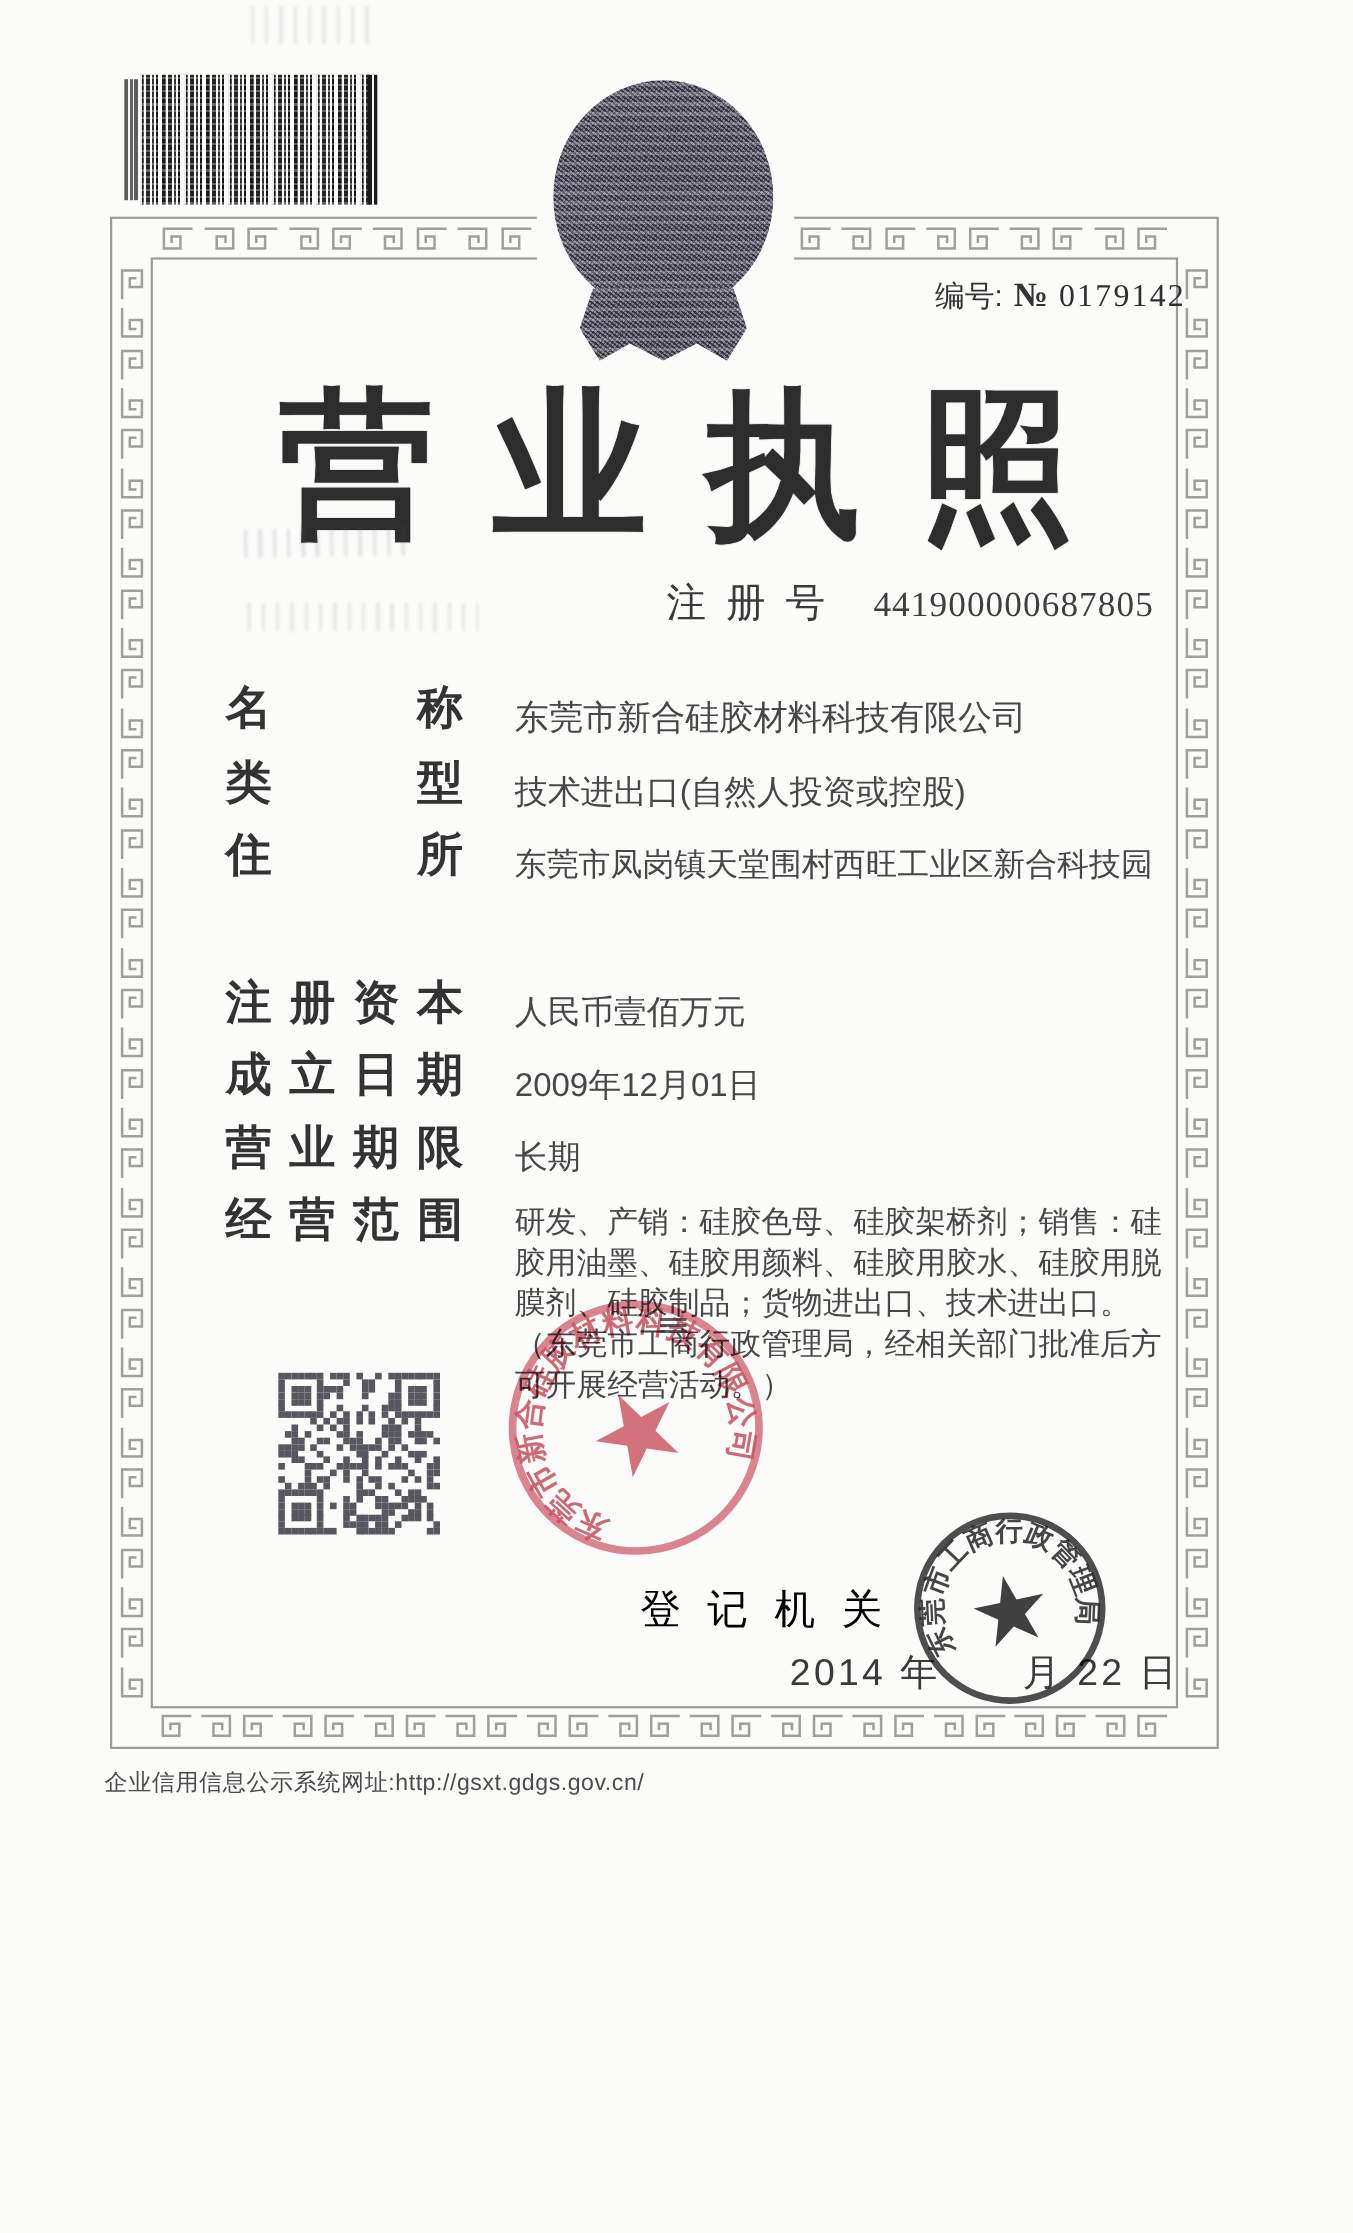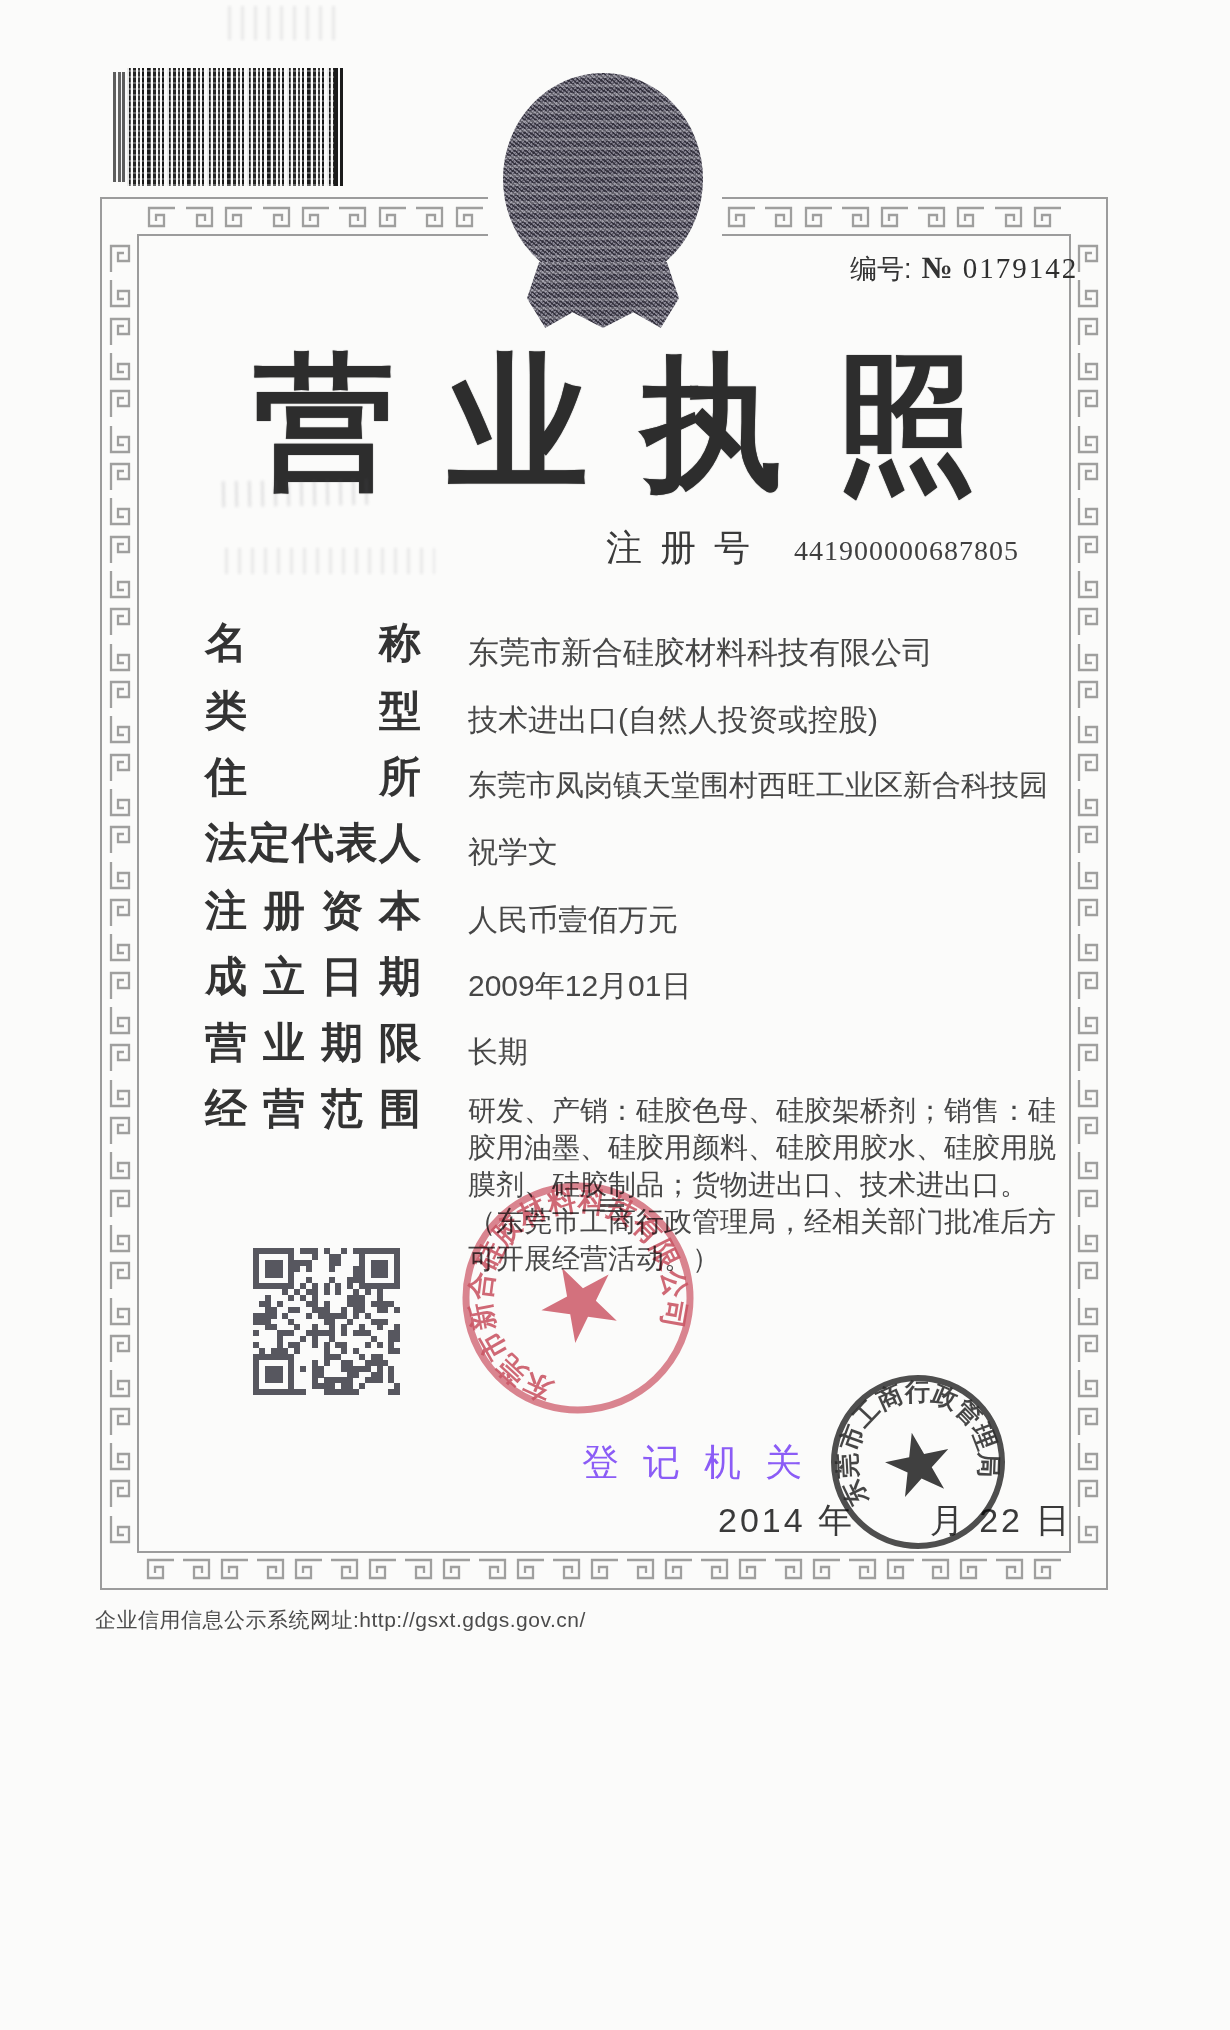--- a/index.html
+++ b/index.html
@@ -54,34 +54,34 @@
   .serial-label{font-size:27px;}
   .serial-symbol{font-size:31px; font-weight:bold; font-family:"Liberation Serif", serif;}
   .serial-number{font-size:29px; font-family:"Liberation Serif", serif; letter-spacing:2px; color:#2f2f2f;}
 
   
   .doc-title{position:absolute; left:0; top:330px; width:100%; text-align:center;
     font-size:140px; font-weight:bold; letter-spacing:54px; text-indent:54px;
     color:#2d2d2d; transform:scaleY(1.04); text-shadow:0 0 1px #4a4a4a;}
   .regno{position:absolute; left:606px; top:524px; display:flex; align-items:baseline; gap:26px;}
   .regno-label{font-size:36px; letter-spacing:18px; color:#3a3a3a; font-weight:500;}
-  .regno-number{font-size:28px; font-family:"Liberation Serif", serif; color:#3f3f3f; letter-spacing:1px;}
+  .regno-number{font-size:32px; font-family:"Liberation Serif", serif; color:#3f3f3f; letter-spacing:1px;}
 
   
   .field-row{position:absolute; left:0; width:100%; height:56px;}
   .field-label{position:absolute; left:205px; width:216px; font-size:42px; font-weight:600;
     color:#333; line-height:1; text-align:justify; text-align-last:justify;}
   .field-value{position:absolute; left:468px; top:10px; font-size:30px; color:#474747; white-space:nowrap;}
   #row-address .field-value{font-size:29px;}
   #row-name .field-value{font-size:31px;}
   #row-scope .field-value{white-space:normal; width:588px; line-height:37px; font-size:28px; top:4px;}
 
   
   .registrar-label{position:absolute; left:582px; top:1438px; font-size:37px; letter-spacing:24px;
-    color:#8b5cf6; font-weight:500;}
+    color:#000000; font-weight:500;}
   .reg-date{position:absolute; left:718px; top:1498px; font-size:34px; color:#3a3a3a;
     white-space:pre; letter-spacing:3px;}
 
   
   .qr{position:absolute; left:253px; top:1248px; width:147px; height:147px;}
   .qr-grid{position:relative; width:100%; height:100%; filter:blur(.2px); opacity:.88;}
   .qr-grid i{position:absolute; width:6px; height:6px; background:#41414a;}
 
   
   .stamp{position:absolute; mix-blend-mode:multiply;}
@@ -716,24 +716,20 @@
     <span class="field-label">名称</span>
     <span class="field-value">东莞市新合硅胶材料科技有限公司</span>
   </div>
   <div class="field-row" id="row-type" style="top:690px">
     <span class="field-label">类型</span>
     <span class="field-value">技术进出口(自然人投资或控股)</span>
   </div>
   <div class="field-row" id="row-address" style="top:756px">
     <span class="field-label">住所</span>
     <span class="field-value">东莞市凤岗镇天堂围村西旺工业区新合科技园</span>
-  </div>
-  <div class="field-row" id="row-legal-rep" style="top:822px">
-    <span class="field-label">法定代表人</span>
-    <span class="field-value">祝学文</span>
   </div>
   <div class="field-row" id="row-capital" style="top:890px">
     <span class="field-label">注册资本</span>
     <span class="field-value">人民币壹佰万元</span>
   </div>
   <div class="field-row" id="row-founded" style="top:956px">
     <span class="field-label">成立日期</span>
     <span class="field-value">2009年12月01日</span>
   </div>
   <div class="field-row" id="row-term" style="top:1022px">

